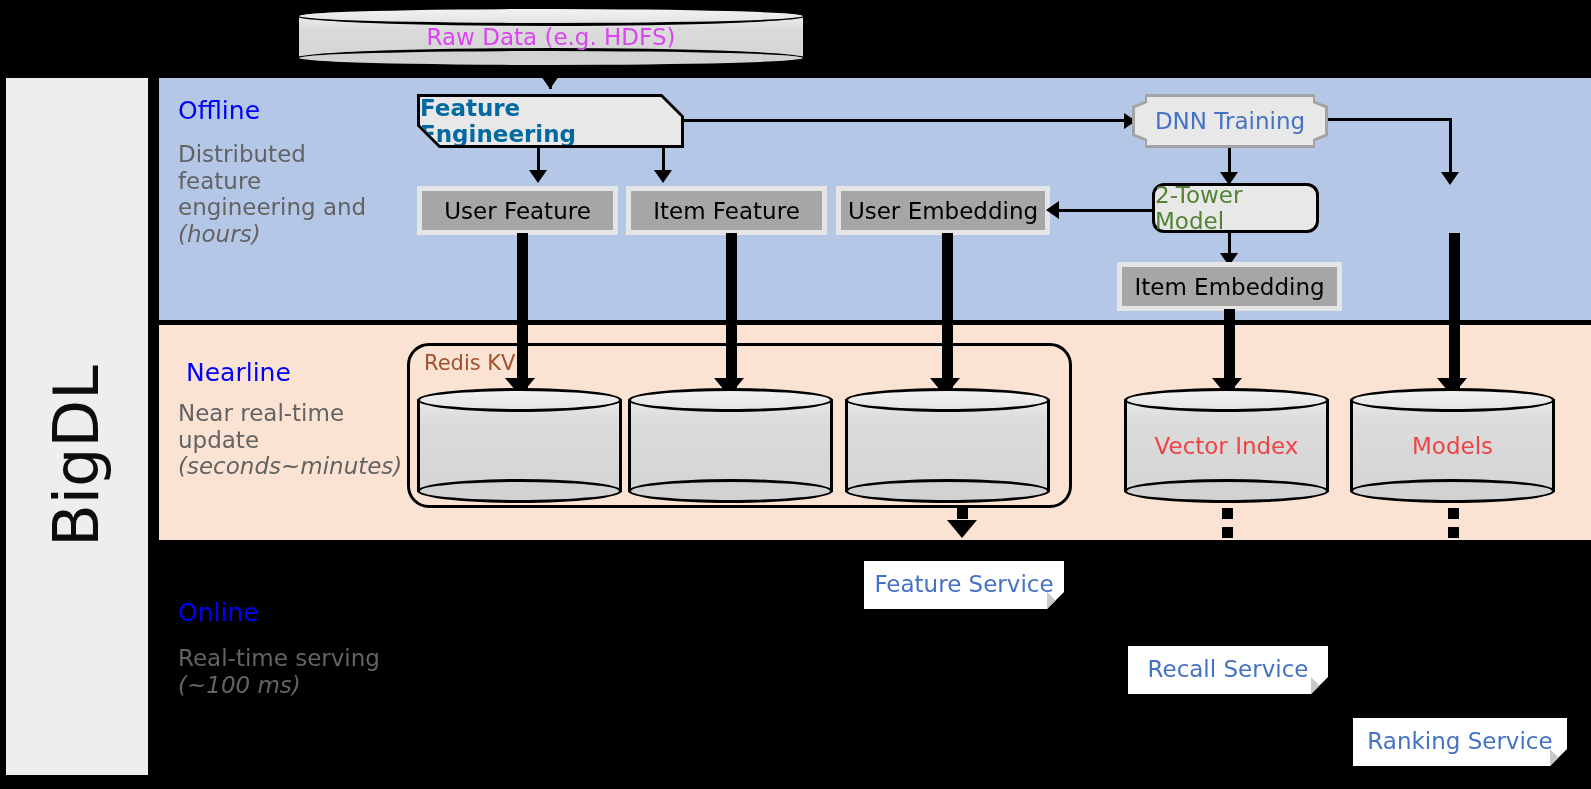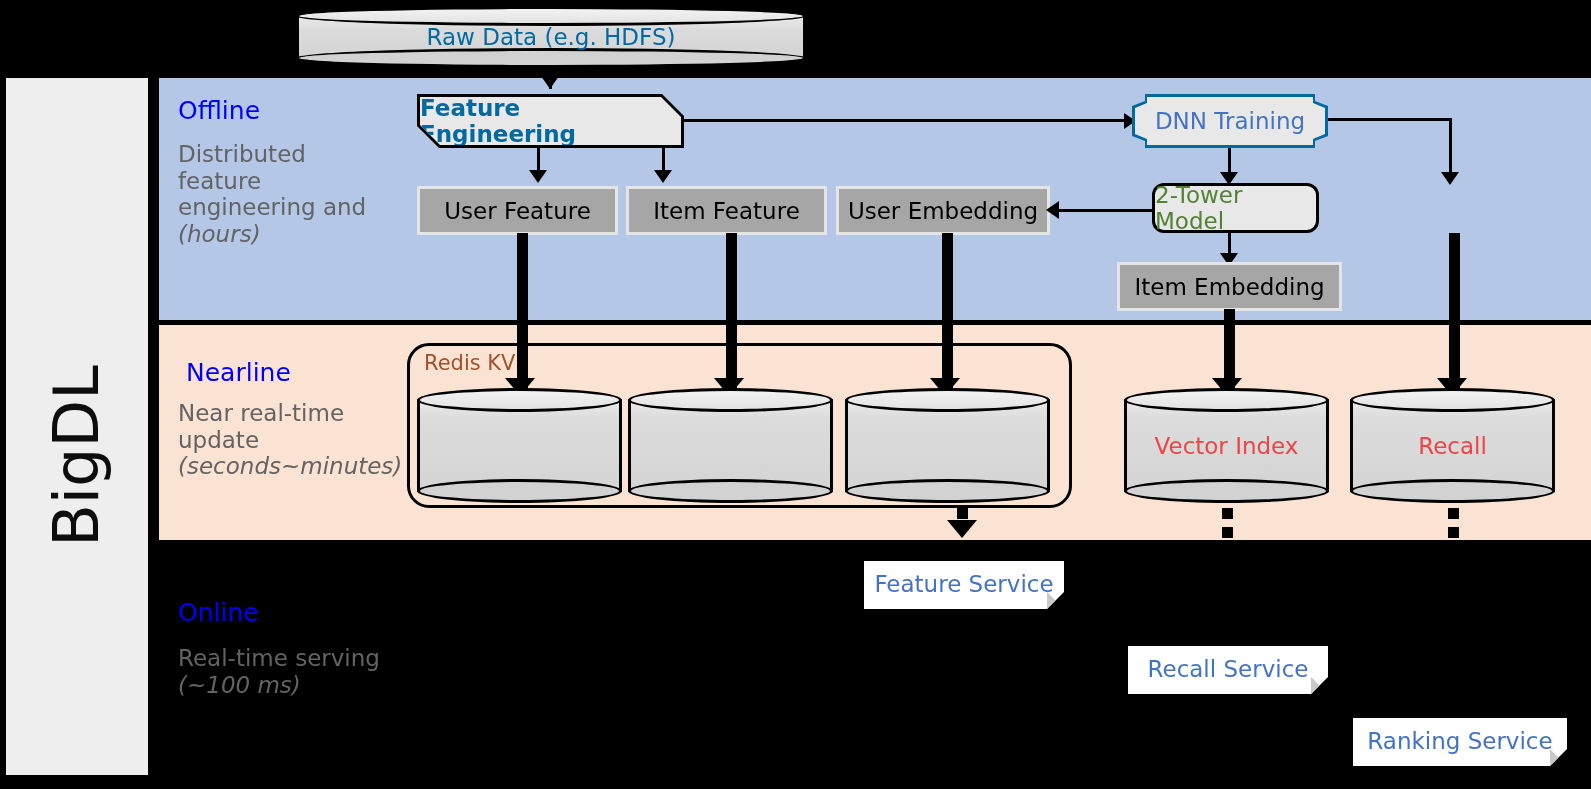--- a/index.html
+++ b/index.html
@@ -25,36 +25,36 @@
   .stage-desc{font-size:23px;color:#636363;line-height:1.16;}
   .stage-desc i{font-style:italic;}
   #offline-title{left:178px;top:96px;}
   #offline-desc{left:178px;top:141px;width:205px;}
   #nearline-title{left:178px;top:358px;margin-left:8px;}
   #nearline-desc{left:178px;top:400px;width:232px;}
   #online-title{left:178px;top:598px;}
   #online-desc{left:178px;top:645px;width:210px;}
 
   
-  .gray-box{background:#a6a6a6;border:3px solid #e5e5e5;display:flex;
+  .gray-box{background:#a6a6a6;border:5px solid #e5e5e5;display:flex;
       align-items:center;justify-content:center;color:#000;font-size:23px;}
   .proc-box{background:#e8e8e8;border:3px solid #000;display:flex;
       align-items:center;justify-content:center;font-size:23px;}
   .proc-green{color:#548235;}
   .rounded{border-radius:12px;}
 
   
   #fe-box{clip-path:polygon(0 0, calc(100% - 22px) 0, 100% 22px, 100% 100%, 22px 100%, 0 calc(100% - 22px));
       border:none;background:#000;}
   #fe-inner{position:absolute;left:3px;top:3px;right:3px;bottom:3px;background:#e8e8e8;
       clip-path:polygon(0 0, calc(100% - 20px) 0, 100% 20px, 100% 100%, 20px 100%, 0 calc(100% - 20px));
       display:flex;align-items:center;justify-content:center;font-size:23px;color:#0369a1;font-weight:bold;}
 
   
-  #dnn-box{background:#0369a1;
+  #dnn-box{background:#a3a3a3;
       clip-path:polygon(13px 0,calc(100% - 13px) 0,calc(100% - 13px) 7px,100% 12px,100% calc(100% - 12px),
         calc(100% - 13px) calc(100% - 7px),calc(100% - 13px) 100%,13px 100%,13px calc(100% - 7px),
         0 calc(100% - 12px),0 12px,13px 7px);}
   #dnn-inner{position:absolute;left:3px;top:3px;right:3px;bottom:3px;background:#e8e8e8;
       clip-path:polygon(12px 0,calc(100% - 12px) 0,calc(100% - 12px) 6px,100% 11px,100% calc(100% - 11px),
         calc(100% - 12px) calc(100% - 6px),calc(100% - 12px) 100%,12px 100%,12px calc(100% - 6px),
         0 calc(100% - 11px),0 11px,12px 6px);
       display:flex;align-items:center;justify-content:center;font-size:23px;color:#4472c4;}
 
   
@@ -67,21 +67,21 @@
   .cyl .bot{position:absolute;left:0;right:0;bottom:0;height:24px;border-radius:50%;
       background:#d2d2d2;border:3px solid #000;box-sizing:border-box;}
   .cyl .cap{position:absolute;left:3px;right:3px;top:12px;height:16px;
       background:linear-gradient(to bottom,#eaeaea,#dedede);}
   .cyl .lbl{position:absolute;left:0;right:0;top:50%;transform:translateY(-50%);
       text-align:center;font-size:23px;z-index:5;}
 
   #rawdata{left:296px;top:6px;width:510px;height:62px;}
   #rawdata .top{height:20px;} #rawdata .bot{height:20px;}
   #rawdata .cap{top:10px;height:12px;}
-  #rawdata .lbl{color:#0369a1;}
+  #rawdata .lbl{color:#d946ef;}
 
   .kv-cyl{width:205px;height:115px;}
   .kv-cyl .lbl{color:#000;}
   #kv1{left:417px;top:388px;}
   #kv2{left:628px;top:388px;}
   #kv3{left:845px;top:388px;}
   #vector-index{left:1124px;top:388px;width:205px;height:115px;}
   #models-cyl{left:1350px;top:388px;width:205px;height:115px;}
   #vector-index .lbl,#models-cyl .lbl{color:#ef4444;}
 
@@ -241,21 +241,21 @@
     <div class="bot"></div>
     <div class="cap"></div>
     <div class="top"></div>
     <div class="lbl">Vector Index</div>
   </div>
   <div class="cyl" id="models-cyl">
     <div class="body"></div>
     <div class="bot"></div>
     <div class="cap"></div>
     <div class="top"></div>
-    <div class="lbl">Recall</div>
+    <div class="lbl">Models</div>
   </div>
 
   <div class="sq" style="left:957px;top:508px;"></div>
   <div class="arrow-down-big" style="left:947px;top:520px;border-top-width:18px;"></div>
 
   <div class="sq" style="left:1222px;top:508px;"></div>
   <div class="sq" style="left:1222px;top:527px;"></div>
 
   <div class="sq" style="left:1448px;top:508px;"></div>
   <div class="sq" style="left:1448px;top:527px;"></div>

